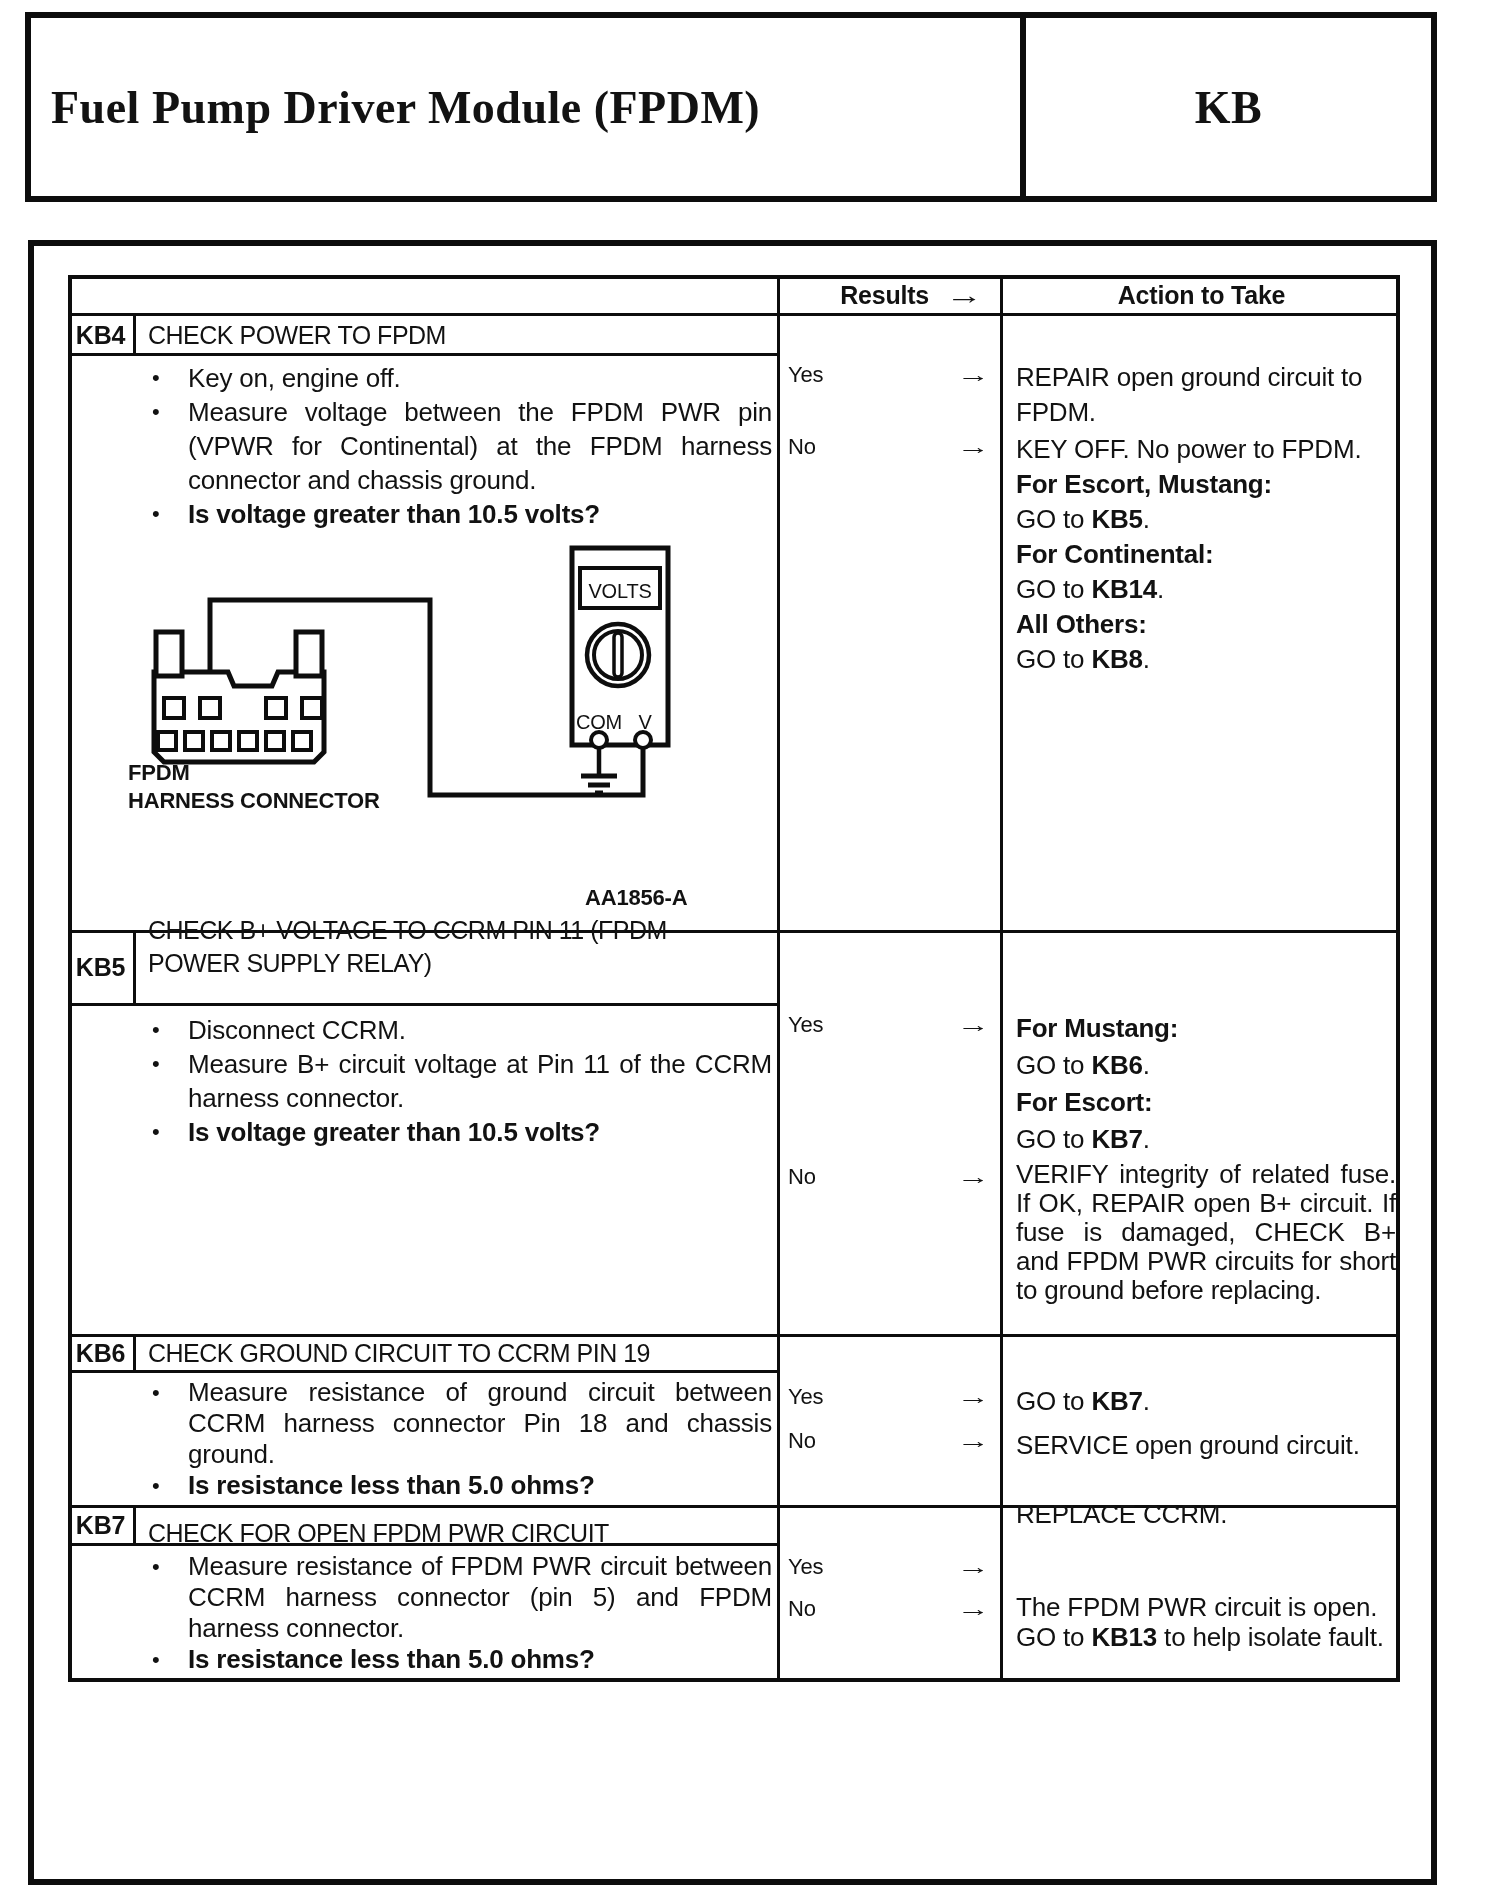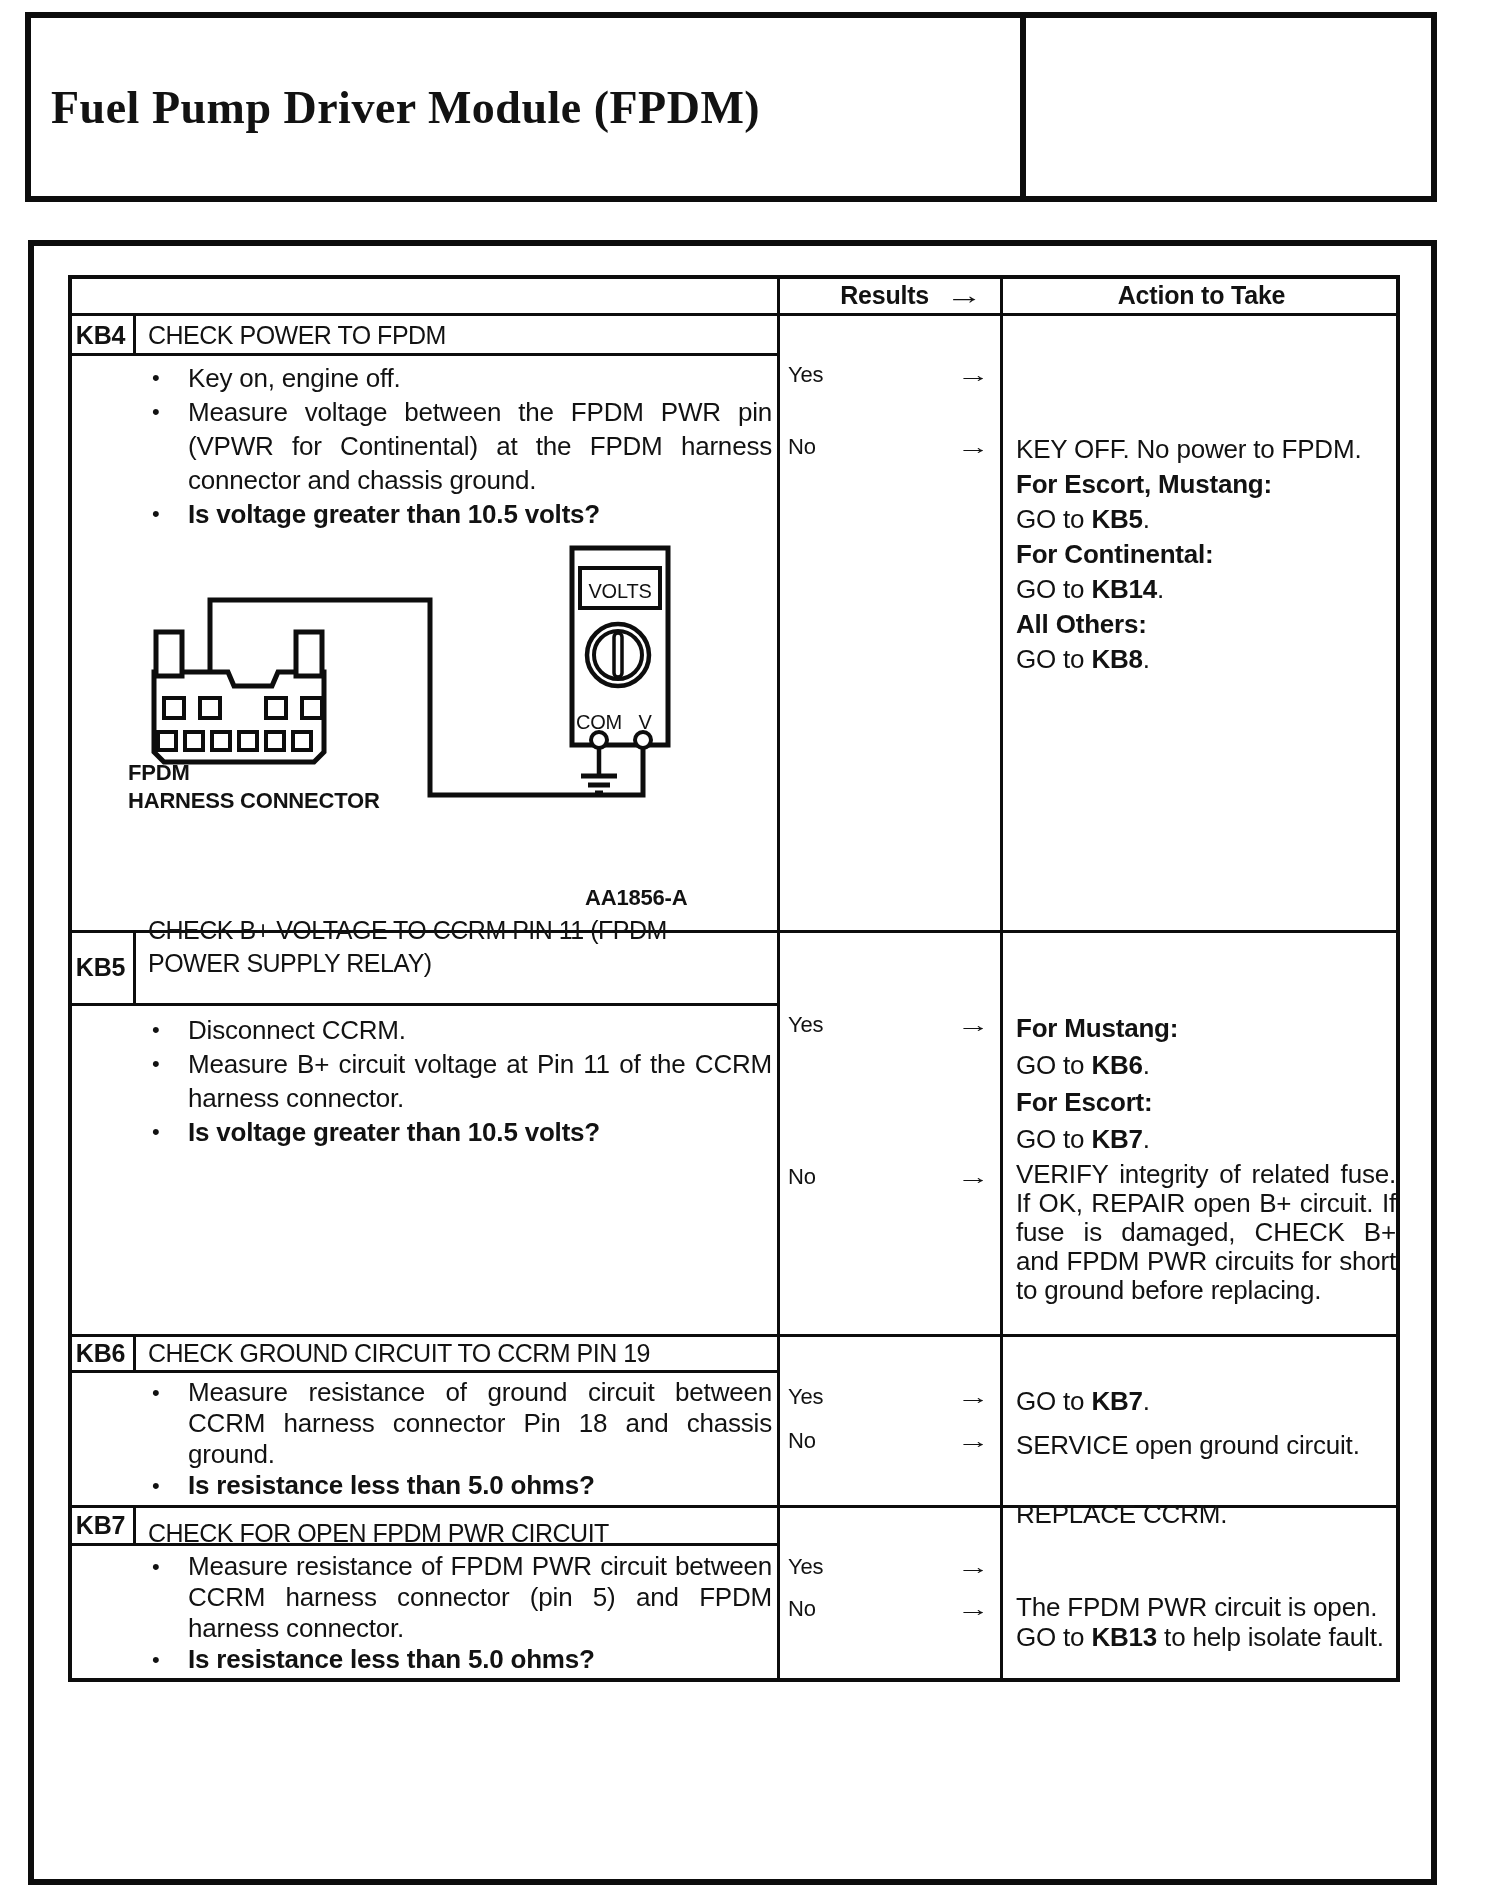--- a/index.html
+++ b/index.html
@@ -31,20 +31,23 @@
 </head>
 <body>
 
 <div id="page">
 
   <div class="box" style="left:25px;top:12px;width:1412px;height:190px;"></div>
   <div class="line" style="left:1020px;top:16px;width:6px;height:182px;"></div>
   <div class="abs flexc" style="left:31px;top:18px;width:980px;height:178px;padding-left:20px;box-sizing:border-box;">
     <span class="sertitle">Fuel Pump Driver Module (FPDM)</span>
   </div>
+  <div class="abs center" style="left:1026px;top:18px;width:405px;height:178px;">
+    <span class="sertitle">KB</span>
+  </div>
 
   <div class="box" style="left:28px;top:240px;width:1409px;height:1645px;"></div>
 
   <div class="tbox" style="left:68px;top:275px;width:1332px;height:1407px;"></div>
 
   <div class="line" style="left:777px;top:275px;width:3px;height:1407px;"></div>
   <div class="line" style="left:1000px;top:275px;width:3px;height:1407px;"></div>
 
   <div class="line" style="left:68px;top:313px;width:1332px;height:3px;"></div>
   <div class="line" style="left:68px;top:930px;width:1332px;height:3px;"></div>
@@ -85,20 +88,23 @@
     </div>
   </div>
 
   <div class="res" style="top:362px;">
     <span>Yes</span>
     <span class="arr">→</span>
   </div>
   <div class="res" style="top:434px;">
     <span>No</span>
     <span class="arr">→</span>
+  </div>
+  <div class="act" style="top:360px;">
+    <div><span>REPAIR open ground circuit to FPDM.</span></div>
   </div>
   <div class="act" style="top:432px;">
     <div><span>KEY OFF. No power to FPDM.</span></div>
     <div><span class="b">For Escort, Mustang:</span></div>
     <div><span>GO to </span><span class="b">KB5</span><span>.</span></div>
     <div><span class="b">For Continental:</span></div>
     <div><span>GO to </span><span class="b">KB14</span><span>.</span></div>
     <div><span class="b">All Others:</span></div>
     <div><span>GO to </span><span class="b">KB8</span><span>.</span></div>
   </div>

